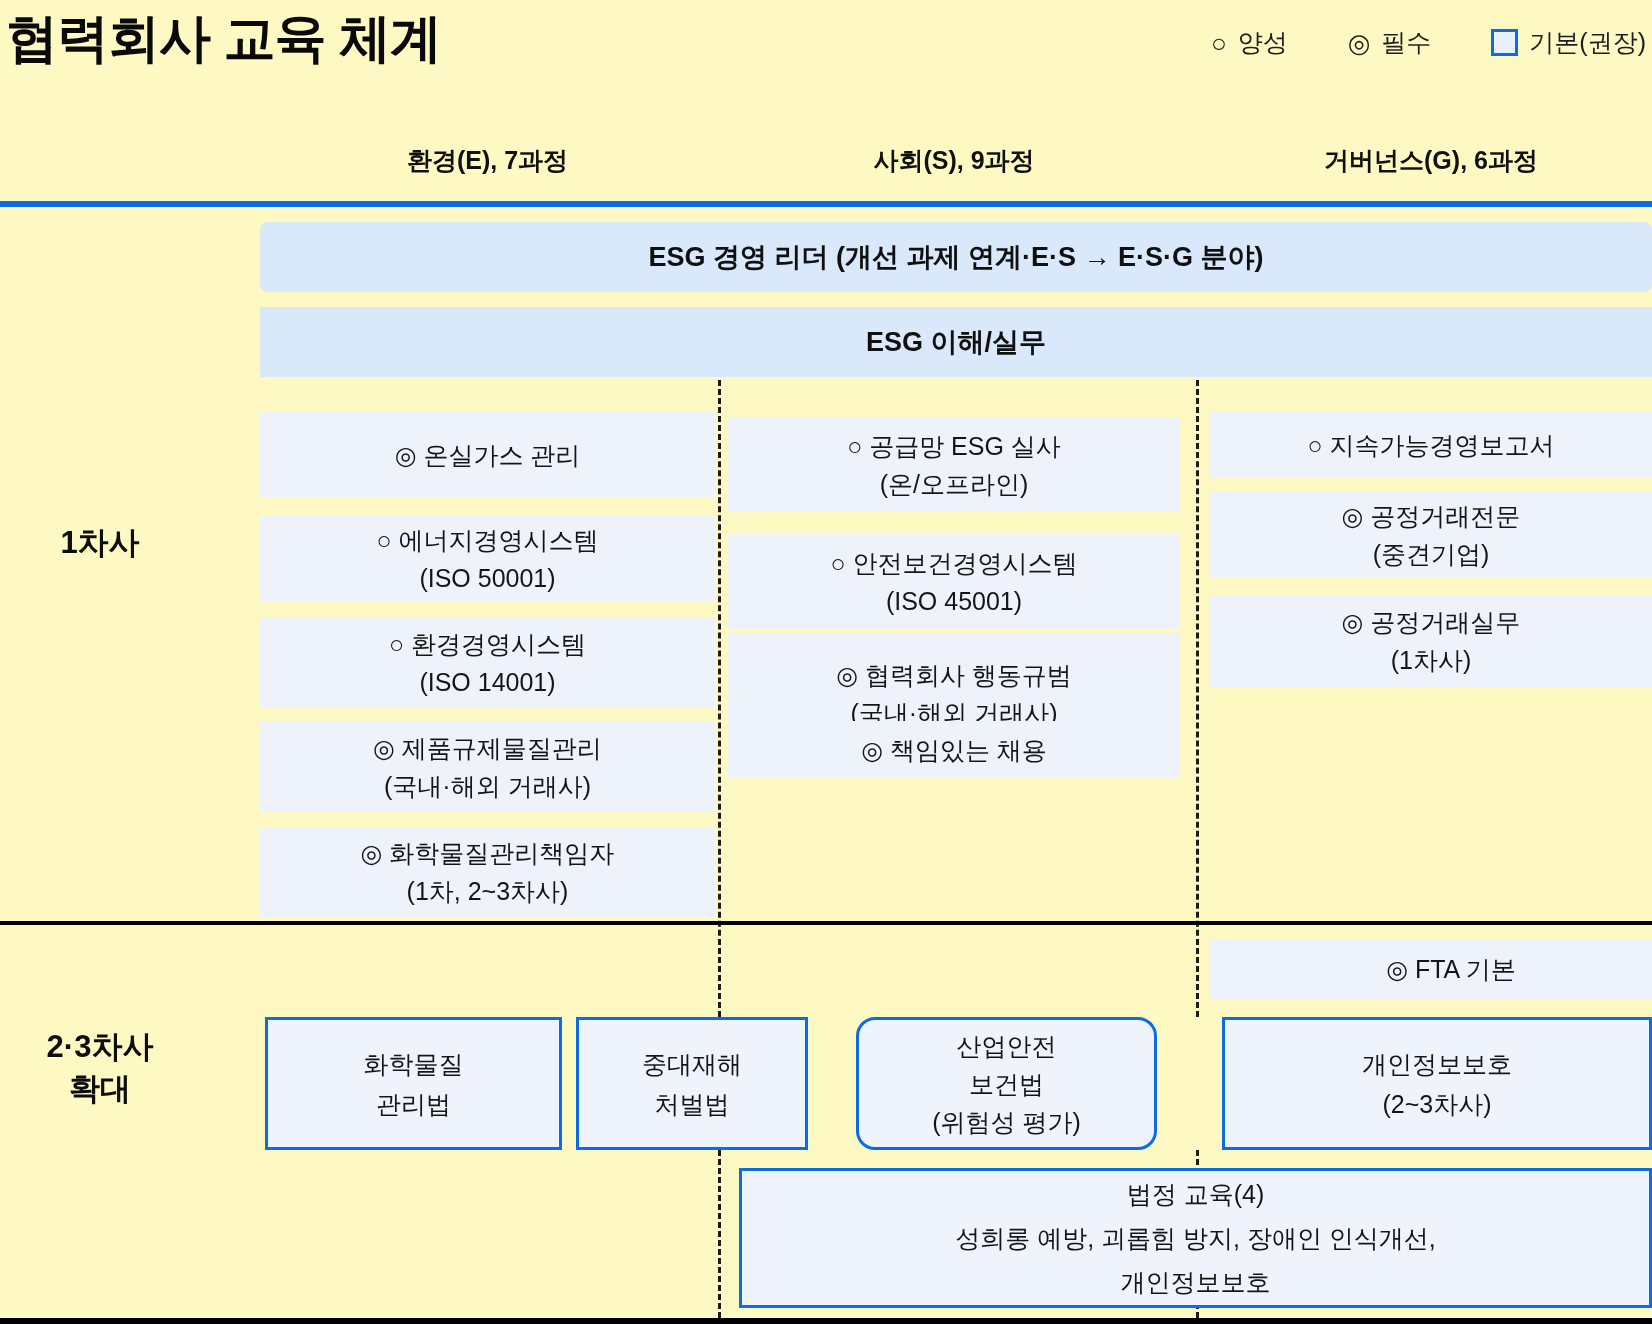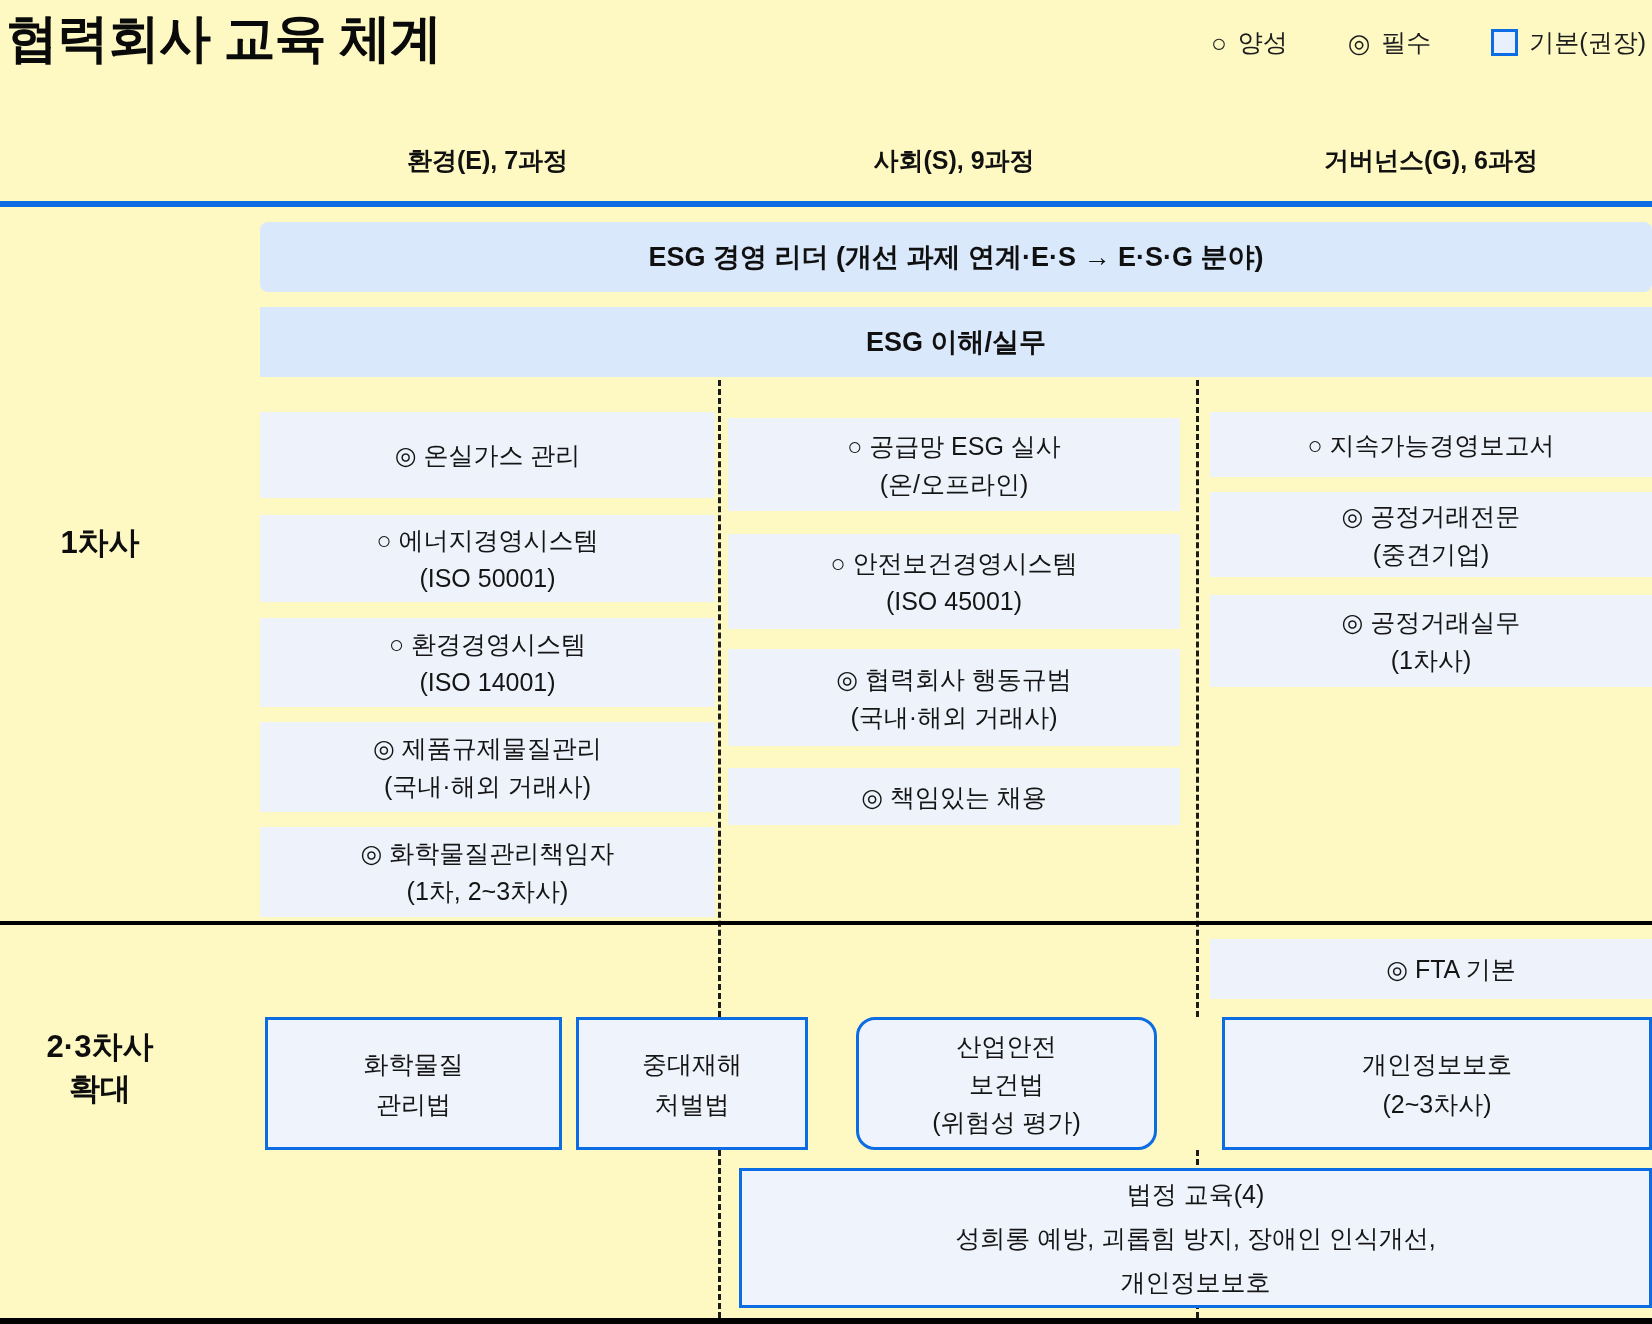--- a/index.html
+++ b/index.html
@@ -58,22 +58,22 @@
   .cell{
     position:absolute;background:var(--cell-bg);box-sizing:border-box;
     display:flex;flex-direction:column;align-items:center;justify-content:center;
     font-size:25px;line-height:38px;text-align:center;color:var(--text);
   }
   .cell.colE{left:260px;width:455px;}
   .cell.colS{left:728px;width:452px;margin-top:6px;}
   .cell.colG{left:1210px;width:442px;}
   .e1{top:412px;height:86px;} .e2{top:515px;height:87px;} .e3{top:618px;height:89px;}
   .e4{top:722px;height:90px;} .e5{top:827px;height:90px;}
-  .s1{top:412px;height:93px;} .s2{top:528px;height:95px;} .s3{top:643px;height:97px;text-align:center;}
-  .s4{top:762px;height:57px;}
+  .s1{top:412px;height:93px;} .s2{top:528px;height:95px;} .s3{top:627px;height:121px;text-align:center;}
+  .s4{top:715px;height:57px;}
   .g1{top:412px;height:65px;} .g2{top:492px;height:85px;} .g3{top:595px;height:92px;}
   .separator{position:absolute;left:0;top:921px;width:1652px;height:4px;background:var(--line);}
   .fta{top:939px;height:60px;padding-left:40px;}
   .bluebox{
     position:absolute;box-sizing:border-box;border:3px solid var(--accent);background:var(--box-bg);
     display:flex;flex-direction:column;align-items:center;justify-content:center;
     font-size:25px;line-height:40px;text-align:center;color:var(--text);
   }
   .b1{left:265px;top:1017px;width:297px;height:133px;}
   .b2{left:576px;top:1017px;width:232px;height:133px;}

